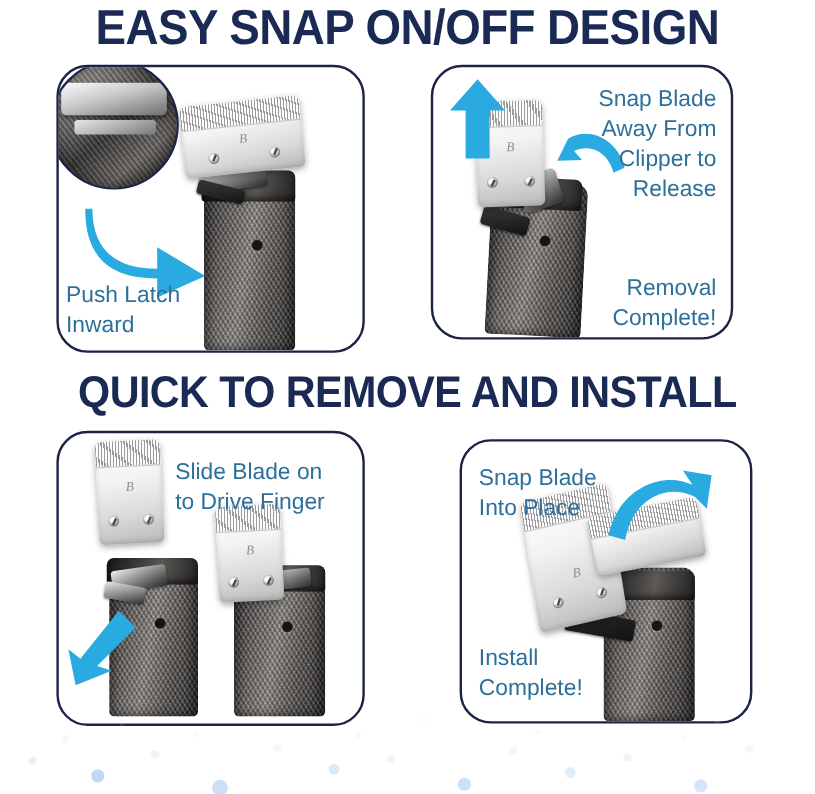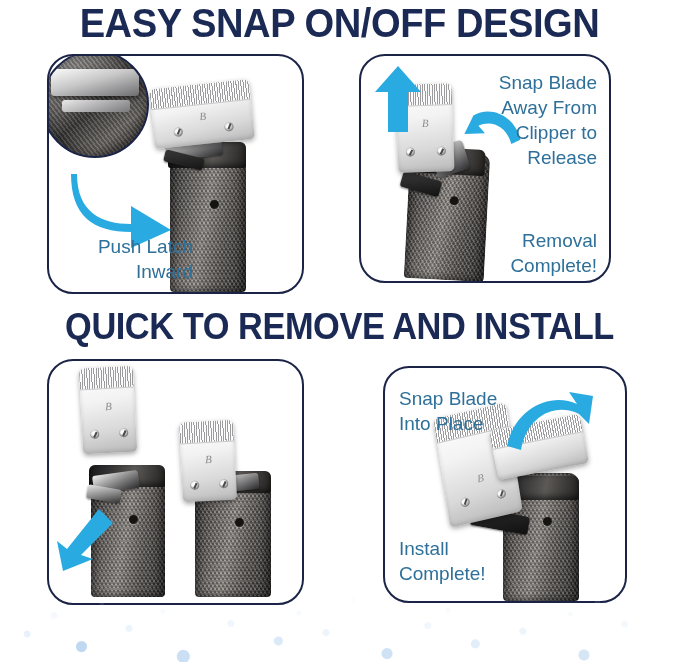--- a/index.html
+++ b/index.html
@@ -86,21 +86,21 @@
   .panel-text {
     position: absolute;
     color: #2e7099;
     font-size: 19px;
     line-height: 25px;
     font-weight: 400;
     white-space: pre-line;
   }
   .panel-text.align-right { text-align: right; }
   .panel-text.align-left  { text-align: left;  }
-  .panel-text.align-center{ text-align: right;}
+  .panel-text.align-center{ text-align: left;}
 
   
   .clipper {
     position: absolute;
     transform-origin: 50% 100%;
   }
   .clipper .body {
     position: absolute;
     left: 0;
     bottom: 0;
@@ -320,20 +320,22 @@
         <div class="screw" style="right:8px; top:74%;"></div>
       </div>
     </div>
 
     <div class="arrow" style="left:6px; top:148px;">
       <svg width="58" height="62" viewBox="0 0 58 62">
         <path d="M44 0 L58 14 L26 46 L38 50 L8 62 L2 32 L12 40 Z" fill="#29abe2"></path>
       </svg>
     </div>
 
+    <div class="panel-text align-center" style="right:4px; top:20px; width:152px;">Slide Blade on
+to Drive Finger</div>
   </div>
 
   <div id="panel-4" class="panel">
 
     <div class="clipper" style="left:56px; top:48px; width:160px; height:185px;">
       <div class="body" style="width:76px; left:62px; height:128px;"></div>
       <div class="neck" style="left:58px; width:80px; top:60px; height:24px;"></div>
       <div class="latch" style="left:30px; top:96px; width:58px; height:18px; transform:rotate(10deg); background:linear-gradient(160deg,#2f2f2f 0%,#101010 100%);"></div>
 
       <div class="blade" style="left:0px; top:-6px; width:74px; height:110px; transform:rotate(-9deg) skewY(-4deg);">

